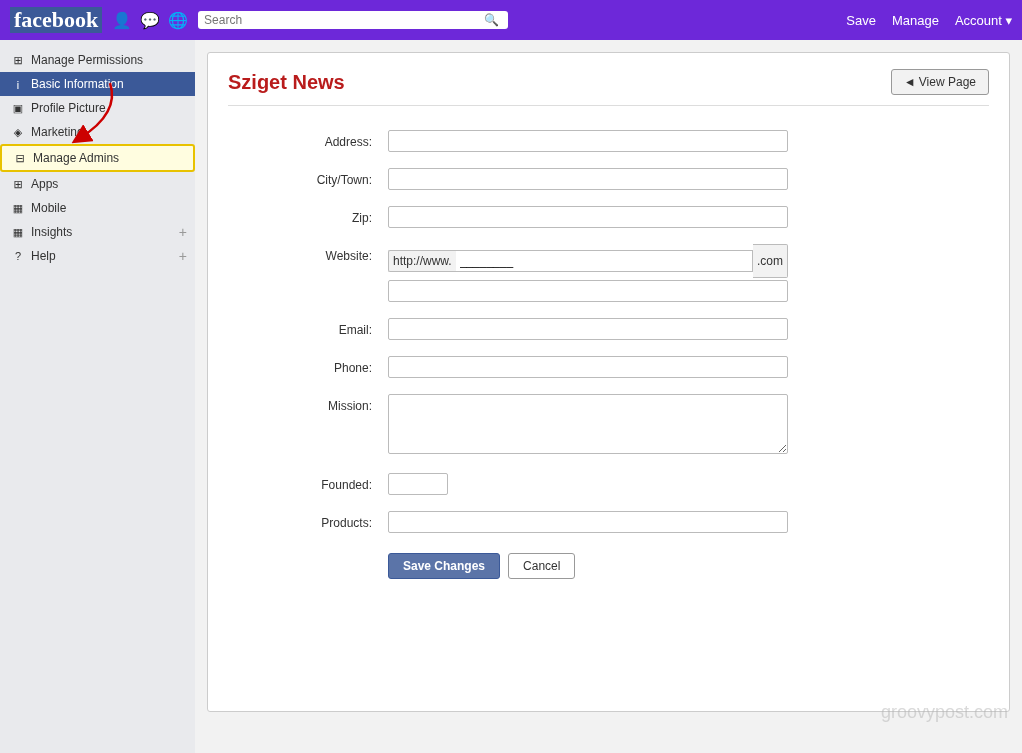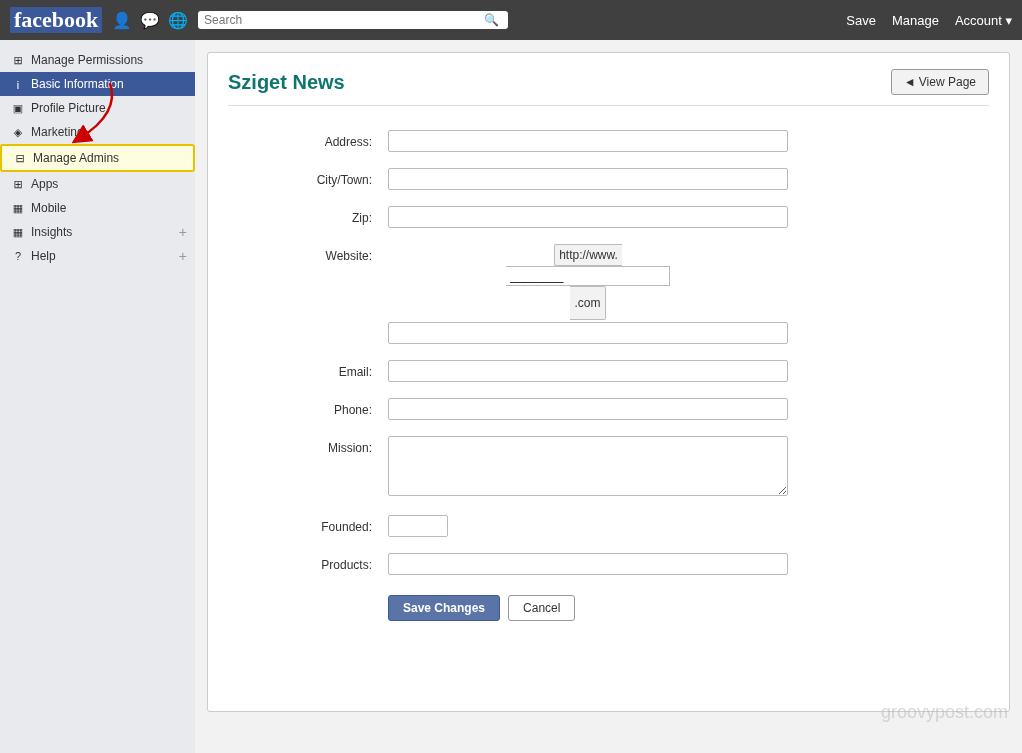--- a/index.html
+++ b/index.html
@@ -1,20 +1,20 @@
 <!DOCTYPE html>
 <html><head>
   <meta charset="utf-8">
   <style>
     * { box-sizing: border-box; margin: 0; padding: 0; }
     body { font-family: 'Lucida Grande', Tahoma, Verdana, Arial, sans-serif; font-size: 12px; background: #e9eaed; }
 
     
     #top-nav {
-      background: #404040;
+      background: #6d28d9;
       height: 40px;
       display: flex;
       align-items: center;
       padding: 0 10px;
       position: relative;
     }
     #fb-logo {
       color: white;
       font-size: 22px;
       font-weight: bold;
@@ -140,21 +140,21 @@
       display: flex;
       align-items: center;
       justify-content: space-between;
       margin-bottom: 20px;
       padding-bottom: 10px;
       border-bottom: 1px solid #ddd;
     }
     #page-title {
       font-size: 20px;
       font-weight: bold;
-      color: #0f766e;
+      color: #b91c1c;
     }
     #view-page-btn {
       background: #f2f2f2;
       border: 1px solid #999;
       border-radius: 3px;
       padding: 5px 12px;
       font-size: 12px;
       cursor: pointer;
       color: #333;
     }
@@ -201,21 +201,20 @@
     }
     .form-textarea.mission {
       height: 60px;
       resize: both;
     }
     .website-input-wrap {
       display: flex;
       align-items: center;
       gap: 0;
       max-width: 400px;
-      flex-direction: column;
     }
     .website-prefix {
       font-size: 12px;
       color: #333;
       padding: 2px 4px;
       background: #f2f2f2;
       border: 1px solid #bbb;
       border-right: none;
       height: 22px;
       display: flex;

